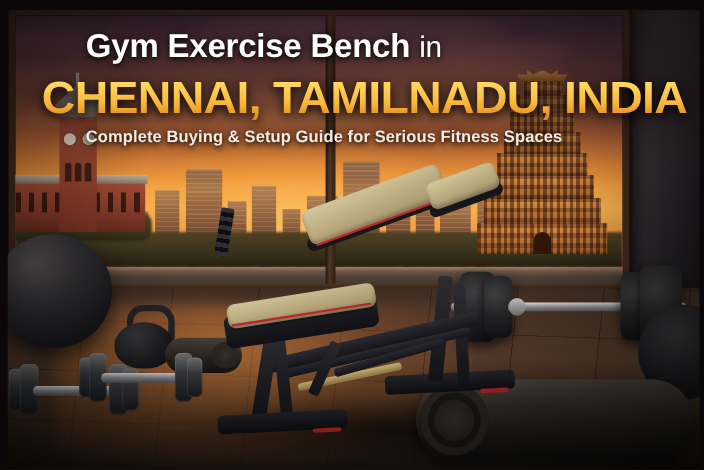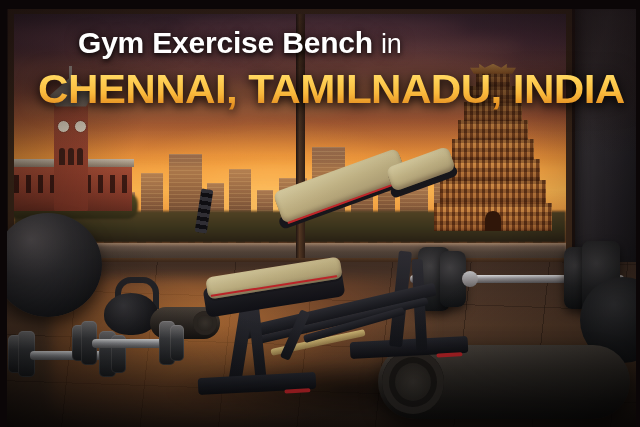--- a/index.html
+++ b/index.html
@@ -467,18 +467,19 @@
     <div class="vignette"></div>
   </div>
 
   <div class="text-scrim"></div>
   <div class="textblock">
     <div class="title-line1">
       <span>Gym Exercise Bench</span>
       <span class="light">in</span>
     </div>
     <div class="title-line2">CHENNAI, TAMILNADU, INDIA</div>
+    <div class="subtitle">Complete Buying &amp; Setup Guide for Serious Fitness Spaces</div>
   </div>
 
   <div class="border-top"></div>
   <div class="border-left"></div>
   <div class="border-right"></div>
 </div>
 
 </body></html>

